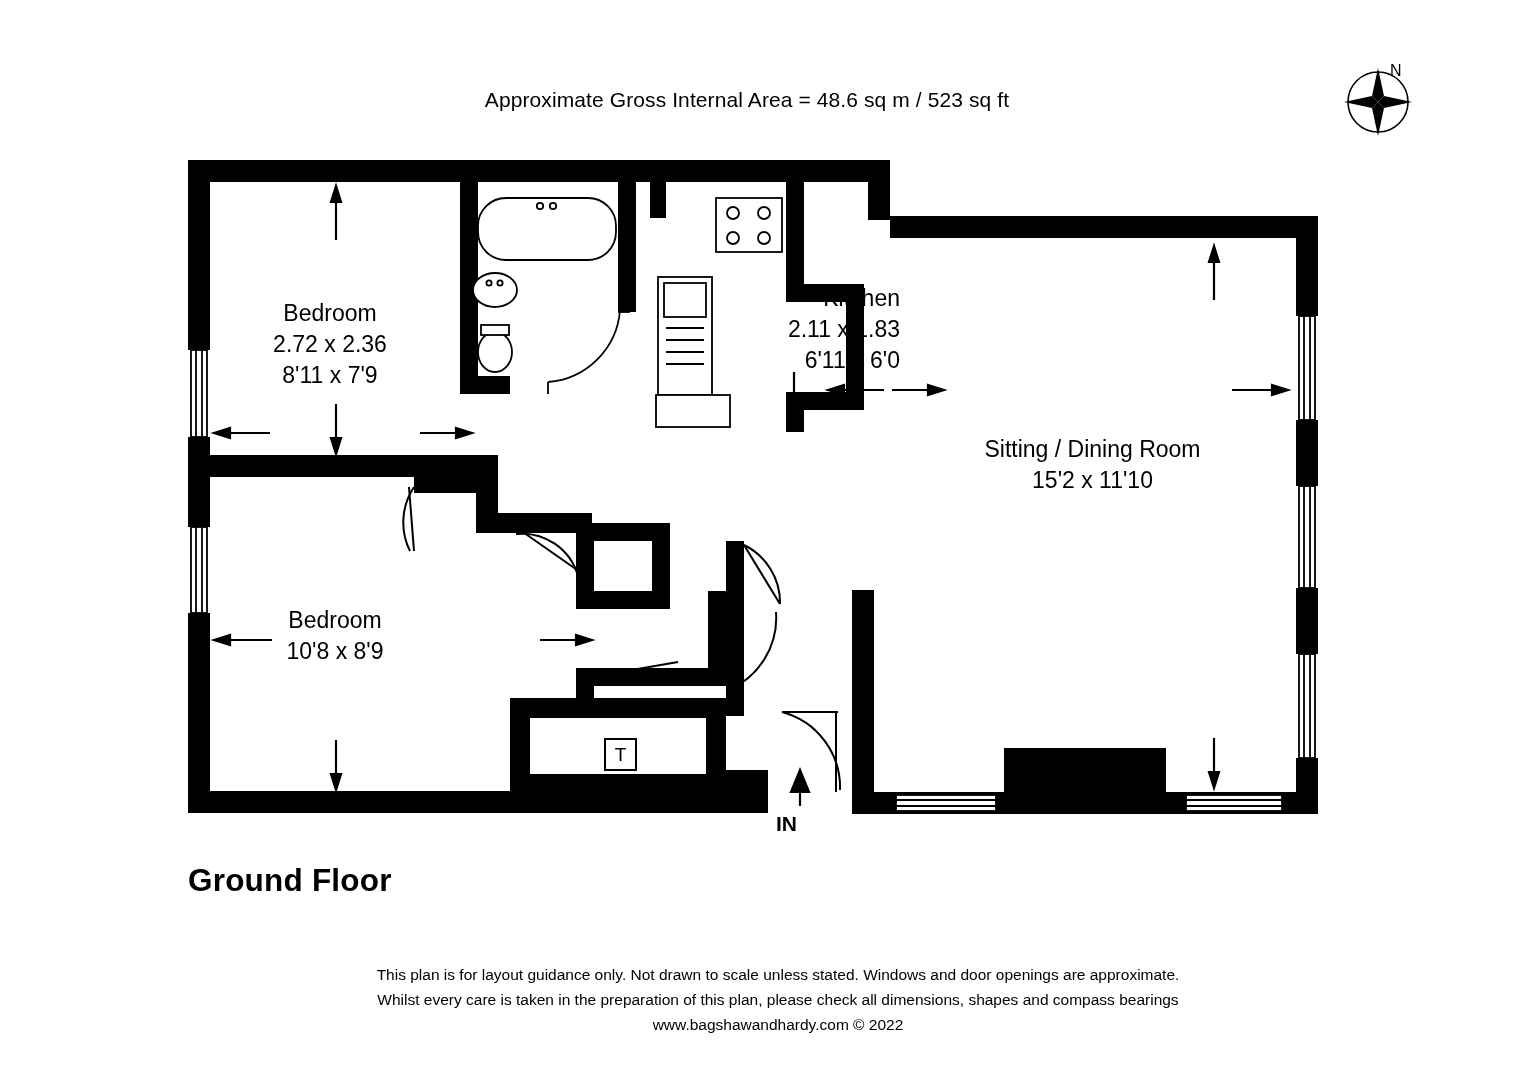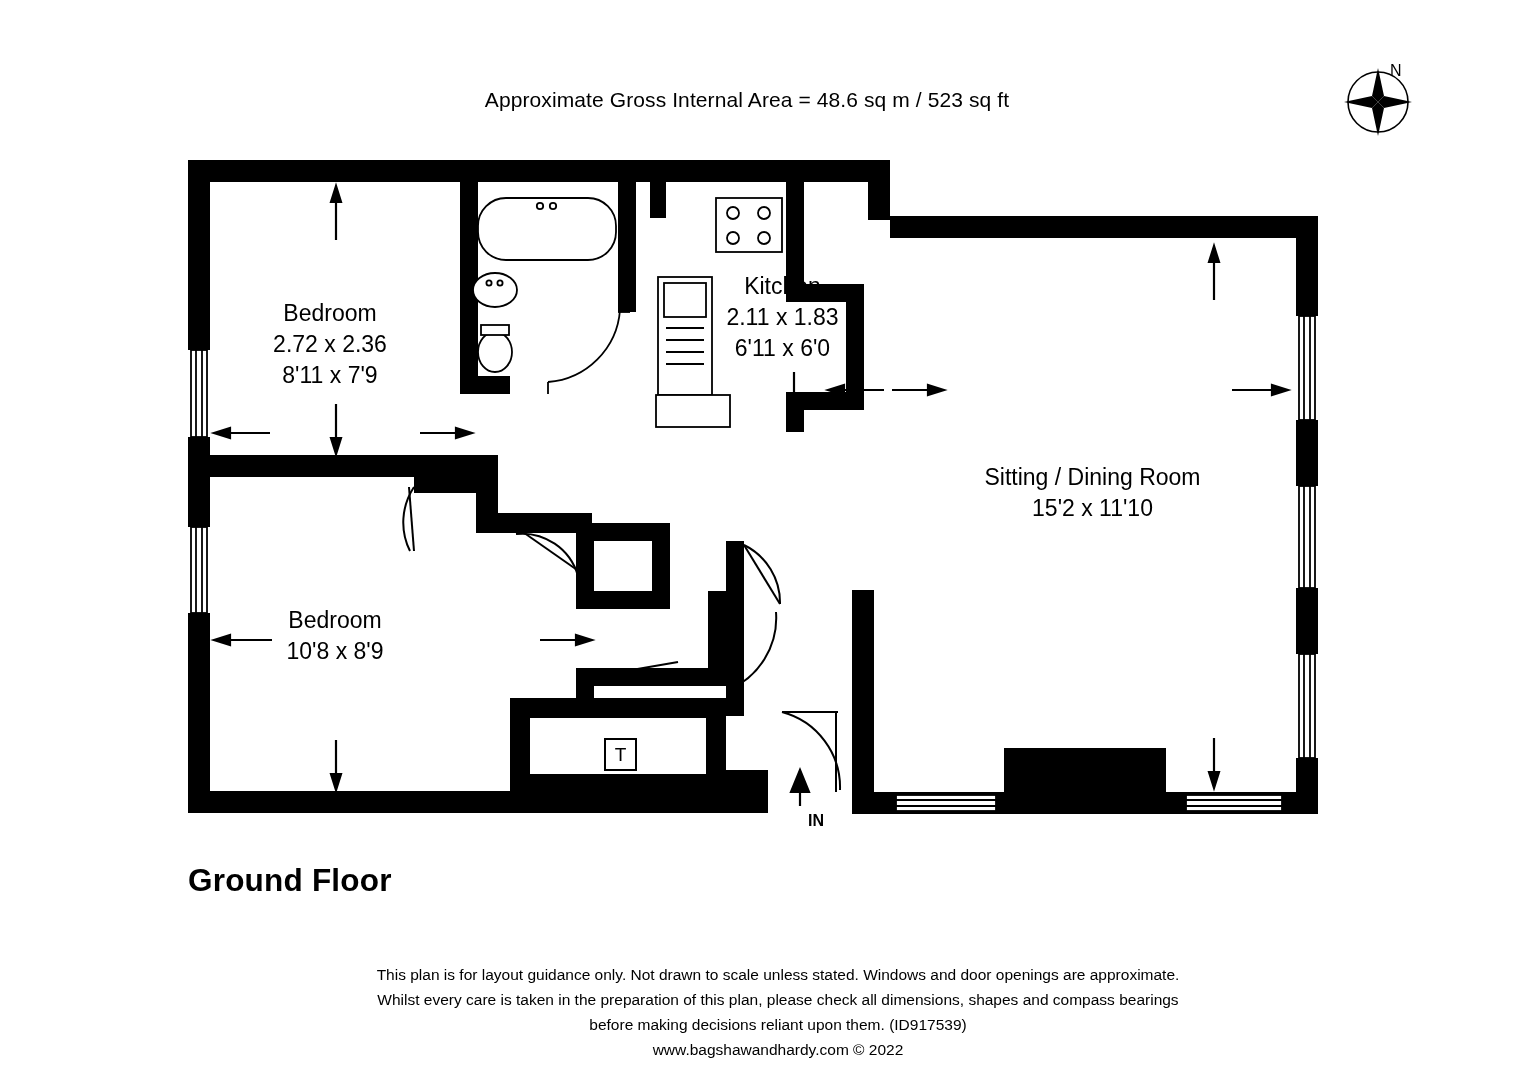--- a/index.html
+++ b/index.html
@@ -62,43 +62,43 @@
   .room-label .rl-m {
     display: block;
     font-size: 23px;
   }
   .room-label .rl-ft {
     display: block;
     font-size: 23px;
   }
   #label-bedroom1 { left: 190px; top: 298px; width: 280px; }
   #label-bedroom2 { left: 195px; top: 605px; width: 280px; }
-  #label-kitchen  { left: 665px; top: 271px; width: 235px; }
-  #label-sitting  { left: 900px; top: 462px; width: 385px; }
+  #label-kitchen  { left: 665px; top: 283px; width: 235px; text-align: right; }
+  #label-sitting  { left: 900px; top: 434px; width: 385px; }
 
   .t-box {
     position: absolute;
     left: 604px;
     top: 738px;
     width: 33px;
     height: 33px;
     border: 2.5px solid #000;
     background: #fff;
     box-sizing: border-box;
     font-size: 19px;
     line-height: 29px;
     text-align: center;
   }
   .in-label {
     position: absolute;
     left: 776px;
     top: 812px;
     width: 48px;
-    text-align: right;
-    font-size: 16px;
+    text-align: left;
+    font-size: 21px;
     font-weight: bold;
   }
   .floor-title {
     position: absolute;
     left: 188px;
     top: 862px;
     font-size: 31.5px;
     font-weight: bold;
     letter-spacing: 0.2px;
     text-align: right;
@@ -342,17 +342,16 @@
 
   <div class="t-box">T</div>
 
   <div class="in-label">IN</div>
 
   <div class="floor-title">Ground Floor</div>
 
   <div class="disclaimer">
     <span>This plan is for layout guidance only. Not drawn to scale unless stated. Windows and door openings are approximate.</span>
     <span>Whilst every care is taken in the preparation of this plan, please check all dimensions, shapes and compass bearings</span>
-    <span>before making decisions reliant upon them. (ID917539)</span>
     <span>www.bagshawandhardy.com © 2022</span>
   </div>
 
 </div>
 
 </body></html>

